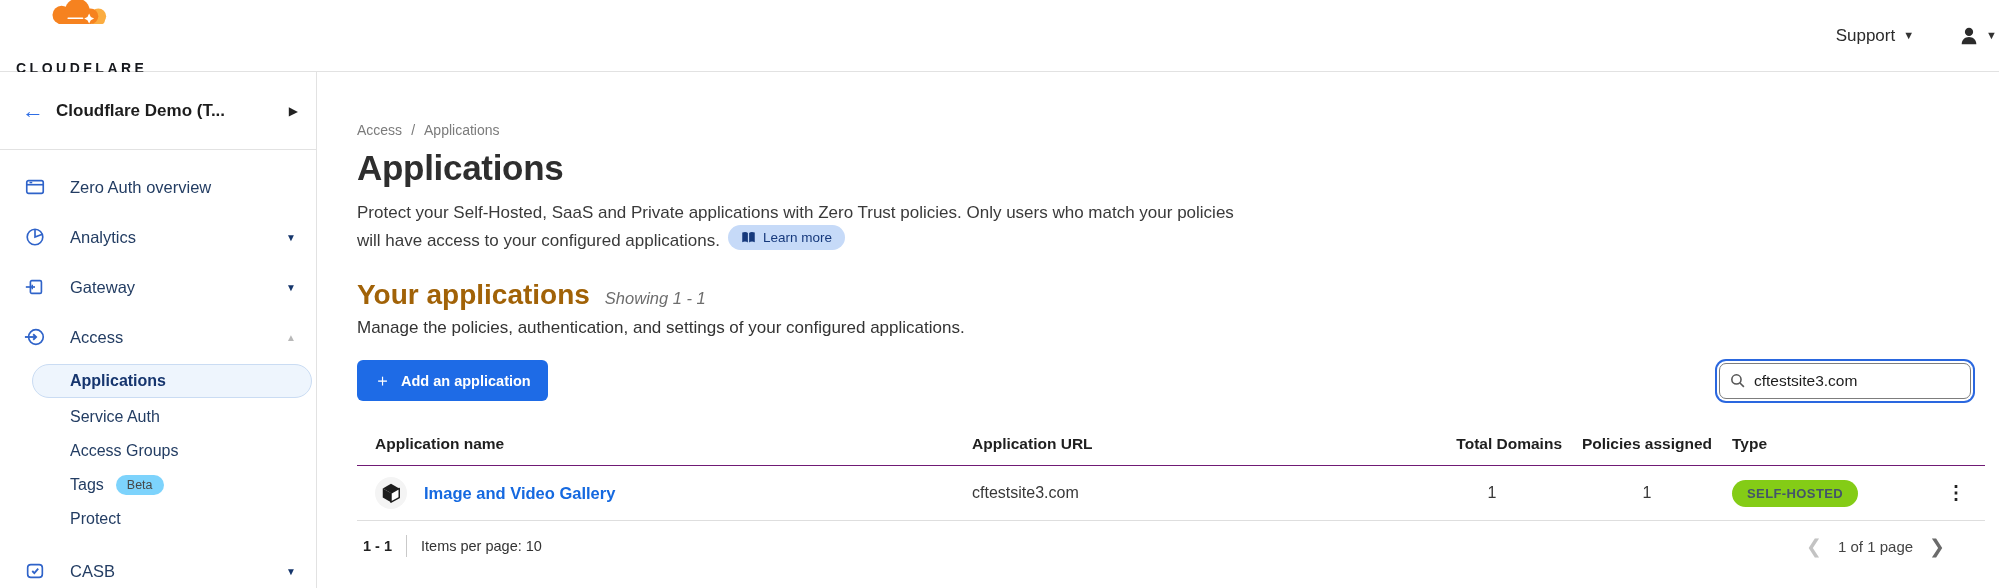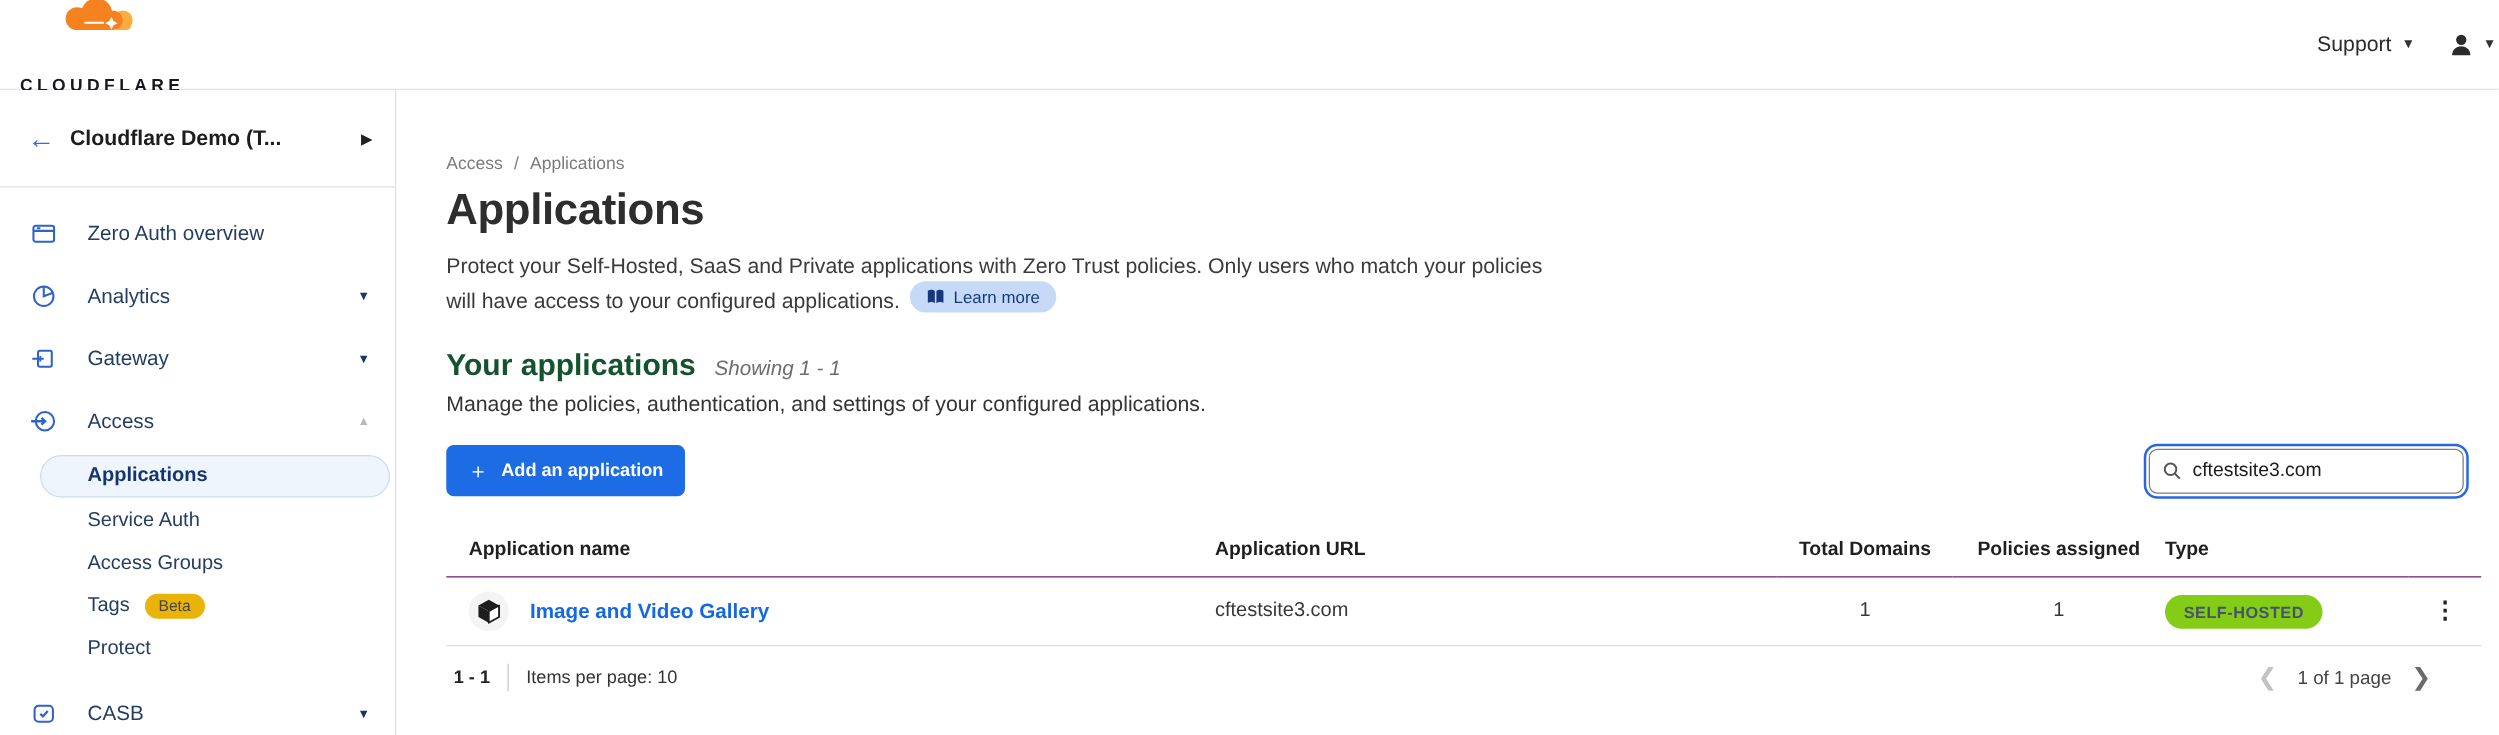--- a/index.html
+++ b/index.html
@@ -5,21 +5,21 @@
   * { margin:0; padding:0; box-sizing:border-box; }
   html,body { width:1999px; height:588px; overflow:hidden; background:#fff;
     font-family:"Liberation Sans", sans-serif; color:#333; }
 
   
   .topbar { height:72px; border-bottom:1px solid #e2e2e2; display:flex;
     align-items:center; justify-content:space-between; padding:0 2px 0 16px; background:#fff; }
   .logo { display:flex; flex-direction:column; width:140px;gap:33px; }
   .logo svg { display:block; margin-left:26px; }
   .logo-word { font-size:14px; font-weight:bold; letter-spacing:3.5px; color:#16181d; margin-top:1px; }
-  .topbar-right { display:flex; align-items:center; gap:26px; }
+  .topbar-right { display:flex; align-items:center; gap:44px; }
   .support { display:flex; align-items:center; gap:8px; font-size:17px; color:#2b2b2b; cursor:pointer; }
   .caret-down { font-size:11px; color:#333; line-height:1; }
   .user-menu { display:flex; align-items:center; gap:6px; cursor:pointer; }
 
   
   .shell { display:flex; height:516px; }
   .sidebar { width:317px; border-right:1px solid #e2e2e2; background:#fff; flex:none; }
   .main { flex:1; padding:0 14px 0 40px; }
 
   
@@ -34,56 +34,56 @@
     cursor:pointer; }
   .nav-item .nicon { width:22px; height:22px; flex:none; color:#2f63c9; }
   .nav-item .nlabel { margin-left:24px; flex:1; font-size:16.5px; color:#233d63; }
   .nav-caret { font-size:10px; color:#15356b; }
   .nav-caret.collapsed-up { color:#b9b9b9; }
   .subnav { }
   .sub-item { height:34px; display:flex; align-items:center; padding-left:70px;
     font-size:16px; color:#233d63; cursor:pointer; }
   .sub-item.active { background:#eef5fd; border:1px solid #cadcf3; border-radius:17px;
     margin:2px 4px 2px 32px; padding-left:37px; font-weight:bold; color:#16356e; }
-  .beta-badge { margin-left:12px; background:#eab308; color:#474747; font-size:12.5px;
+  .beta-badge { margin-left:12px; background:#7dd3fc; color:#474747; font-size:12.5px;
     padding:3px 11px; border-radius:12px; }
   .casb-item { margin-top:10px; }
 
   
   .breadcrumb { padding-top:50px; font-size:14px; color:#7b7b7b; display:flex; gap:9px; }
   .breadcrumb .crumb { cursor:pointer; }
   h1.page-title { margin-top:10px; font-size:35px; font-weight:bold; color:#2e2e2e;
     letter-spacing:-0.3px; }
   .page-desc { margin-top:13px; max-width:905px; font-size:17px; line-height:1.42; color:#3a3a3a; }
   .learn-more { display:inline-flex; align-items:center; gap:7px; background:#c6daf8;
     color:#16397c; font-size:13.5px; border-radius:13px; padding:3px 13px; margin-left:8px;
     vertical-align:2px; cursor:pointer; white-space:nowrap; }
   .sec-head { margin-top:26px; display:flex; align-items:baseline; gap:15px; }
-  .sec-title { font-size:24px; font-weight:bold; color:#14532d; }
+  .sec-title { font-size:28px; font-weight:bold; color:#a16207; }
   .sec-showing { font-size:16.5px; font-style:italic; color:#6d6d6d; }
   .sec-desc { margin-top:7px; font-size:17px; color:#333; }
 
   .toolbar { margin-top:22px; display:flex; align-items:center; justify-content:space-between; }
   .add-btn { display:inline-flex; align-items:center; gap:10px; background:#1e6be6; color:#fff;
     border:none; border-radius:6px; font-size:14.5px; font-weight:bold; padding:9px 17px;
     cursor:pointer; font-family:inherit; }
   .add-btn .plus { font-size:17px; font-weight:normal; }
   .search-wrap { position:relative; margin-right:14px; }
   .search-input { width:252px; height:36px; border:1px solid #7d7d7d; border-radius:7px;
     padding:0 10px 0 34px; font-size:15.5px; color:#1c1c1c; font-family:inherit;
     box-shadow:0 0 0 2px #fff, 0 0 0 4px #2a67df; outline:none; }
   .search-icon { position:absolute; left:10px; top:9px; width:17px; height:17px; color:#555; }
 
   
   table.apps { margin-top:24px; width:100%; border-collapse:collapse; }
   .apps th { text-align:left; font-size:15.5px; font-weight:bold; color:#1f1f1f;
     padding:10px 0 12px 0; border-bottom:1px solid #701a75; }
   .apps th.c-name { width:615px; padding-left:18px; }
   .apps th.c-url { width:450px; }
-  .apps th.c-dom { width:140px; text-align:center; }
+  .apps th.c-dom { width:140px; text-align:right; }
   .apps th.c-pol { width:170px; text-align:center; }
   .apps th.c-type { width:195px; }
   .apps th.c-menu { width:58px; }
   .apps td { border-bottom:1px solid #dedede; padding:11px 0; font-size:16px; color:#383838;
     vertical-align:middle; }
   .name-cell { display:flex; align-items:center; gap:17px; padding-left:18px; }
   .app-avatar { width:32px; height:32px; border-radius:50%; background:#f4f4f4; display:flex;
     align-items:center; justify-content:center; }
   .app-link { color:#1569e0; font-weight:bold; font-size:16.5px; cursor:pointer; }
   td.num { text-align:center; }

